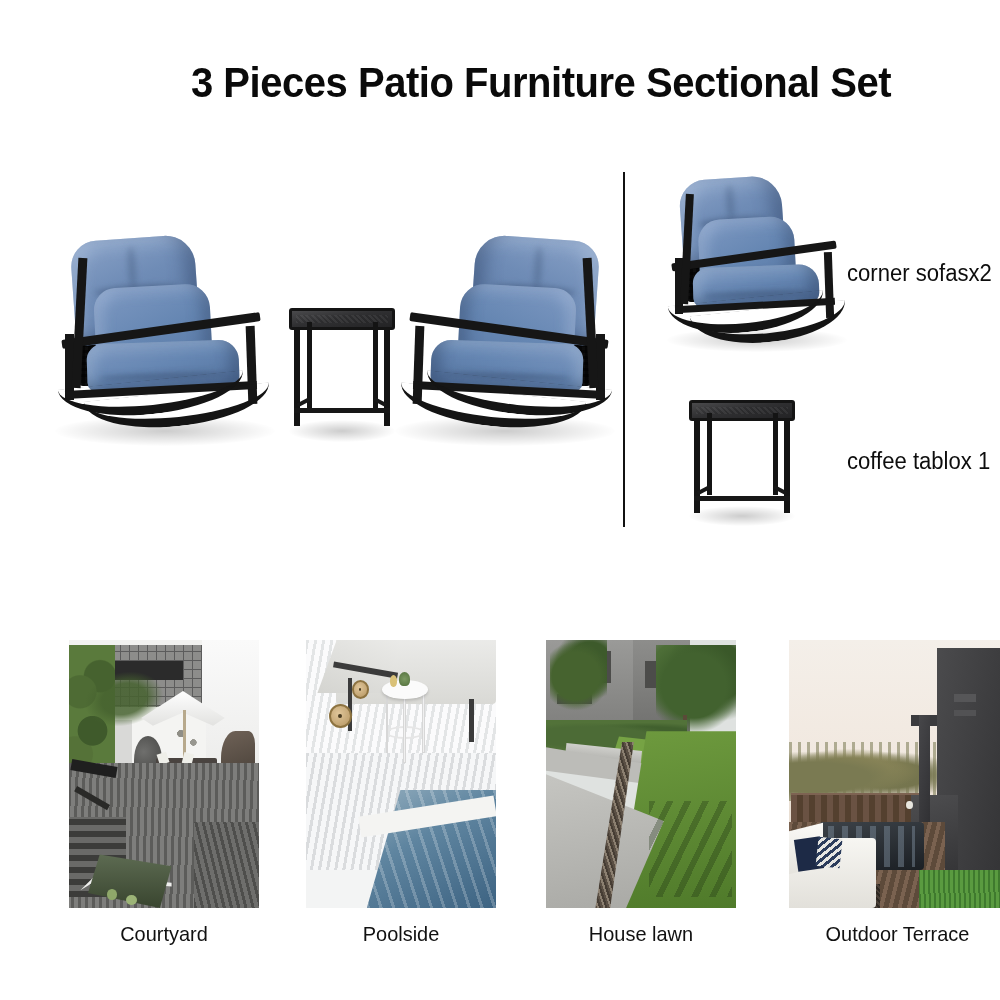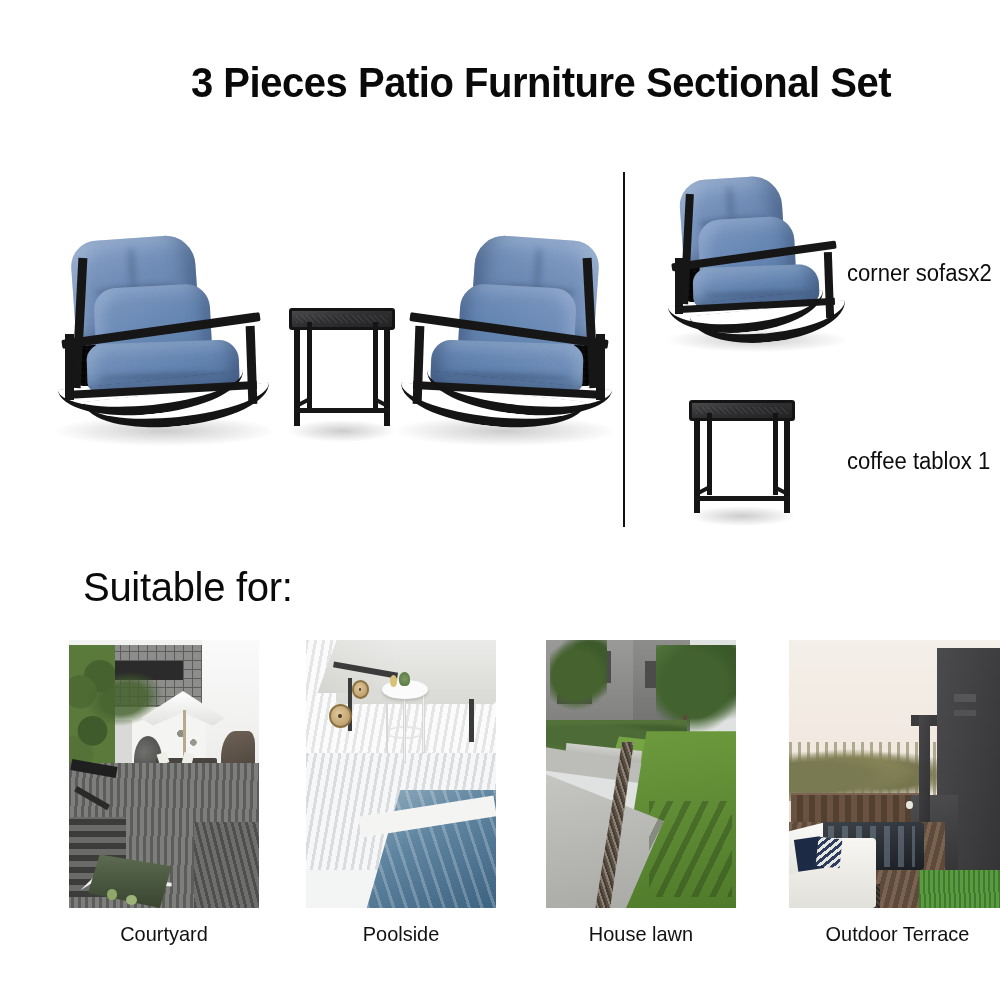--- a/index.html
+++ b/index.html
@@ -379,21 +379,20 @@
       <div class="tbl-leg" style="left:18px; top:13px; width:5px; height:82px;"></div>
       <div class="tbl-leg" style="left:84px; top:13px; width:5px; height:82px;"></div>
       <div class="tbl-stretch" style="left:5px; top:96px; width:96px; height:5px;"></div>
       <div class="tbl-stretch" style="left:8px; top:88px; width:14px; height:4px; transform:rotate(-28deg);"></div>
       <div class="tbl-stretch" style="left:84px; top:88px; width:14px; height:4px; transform:rotate(28deg);"></div>
     </div>
 
     <div class="detail-label" style="left:806px; top:288px;">coffee tablox 1</div>
   </div>
 
-  <div class="suitable-heading">Suitable for:</div>
 
   <div class="gallery">
 
     <div class="shot" style="left:28px; width:190px;">
       <div class="scene">
         <div class="cy-sky"></div>
         <div class="cy-lattice"></div>
         <div class="cy-darkband"></div>
         <div class="cy-wall-r"></div>
         <div class="cy-wallmid"></div>

